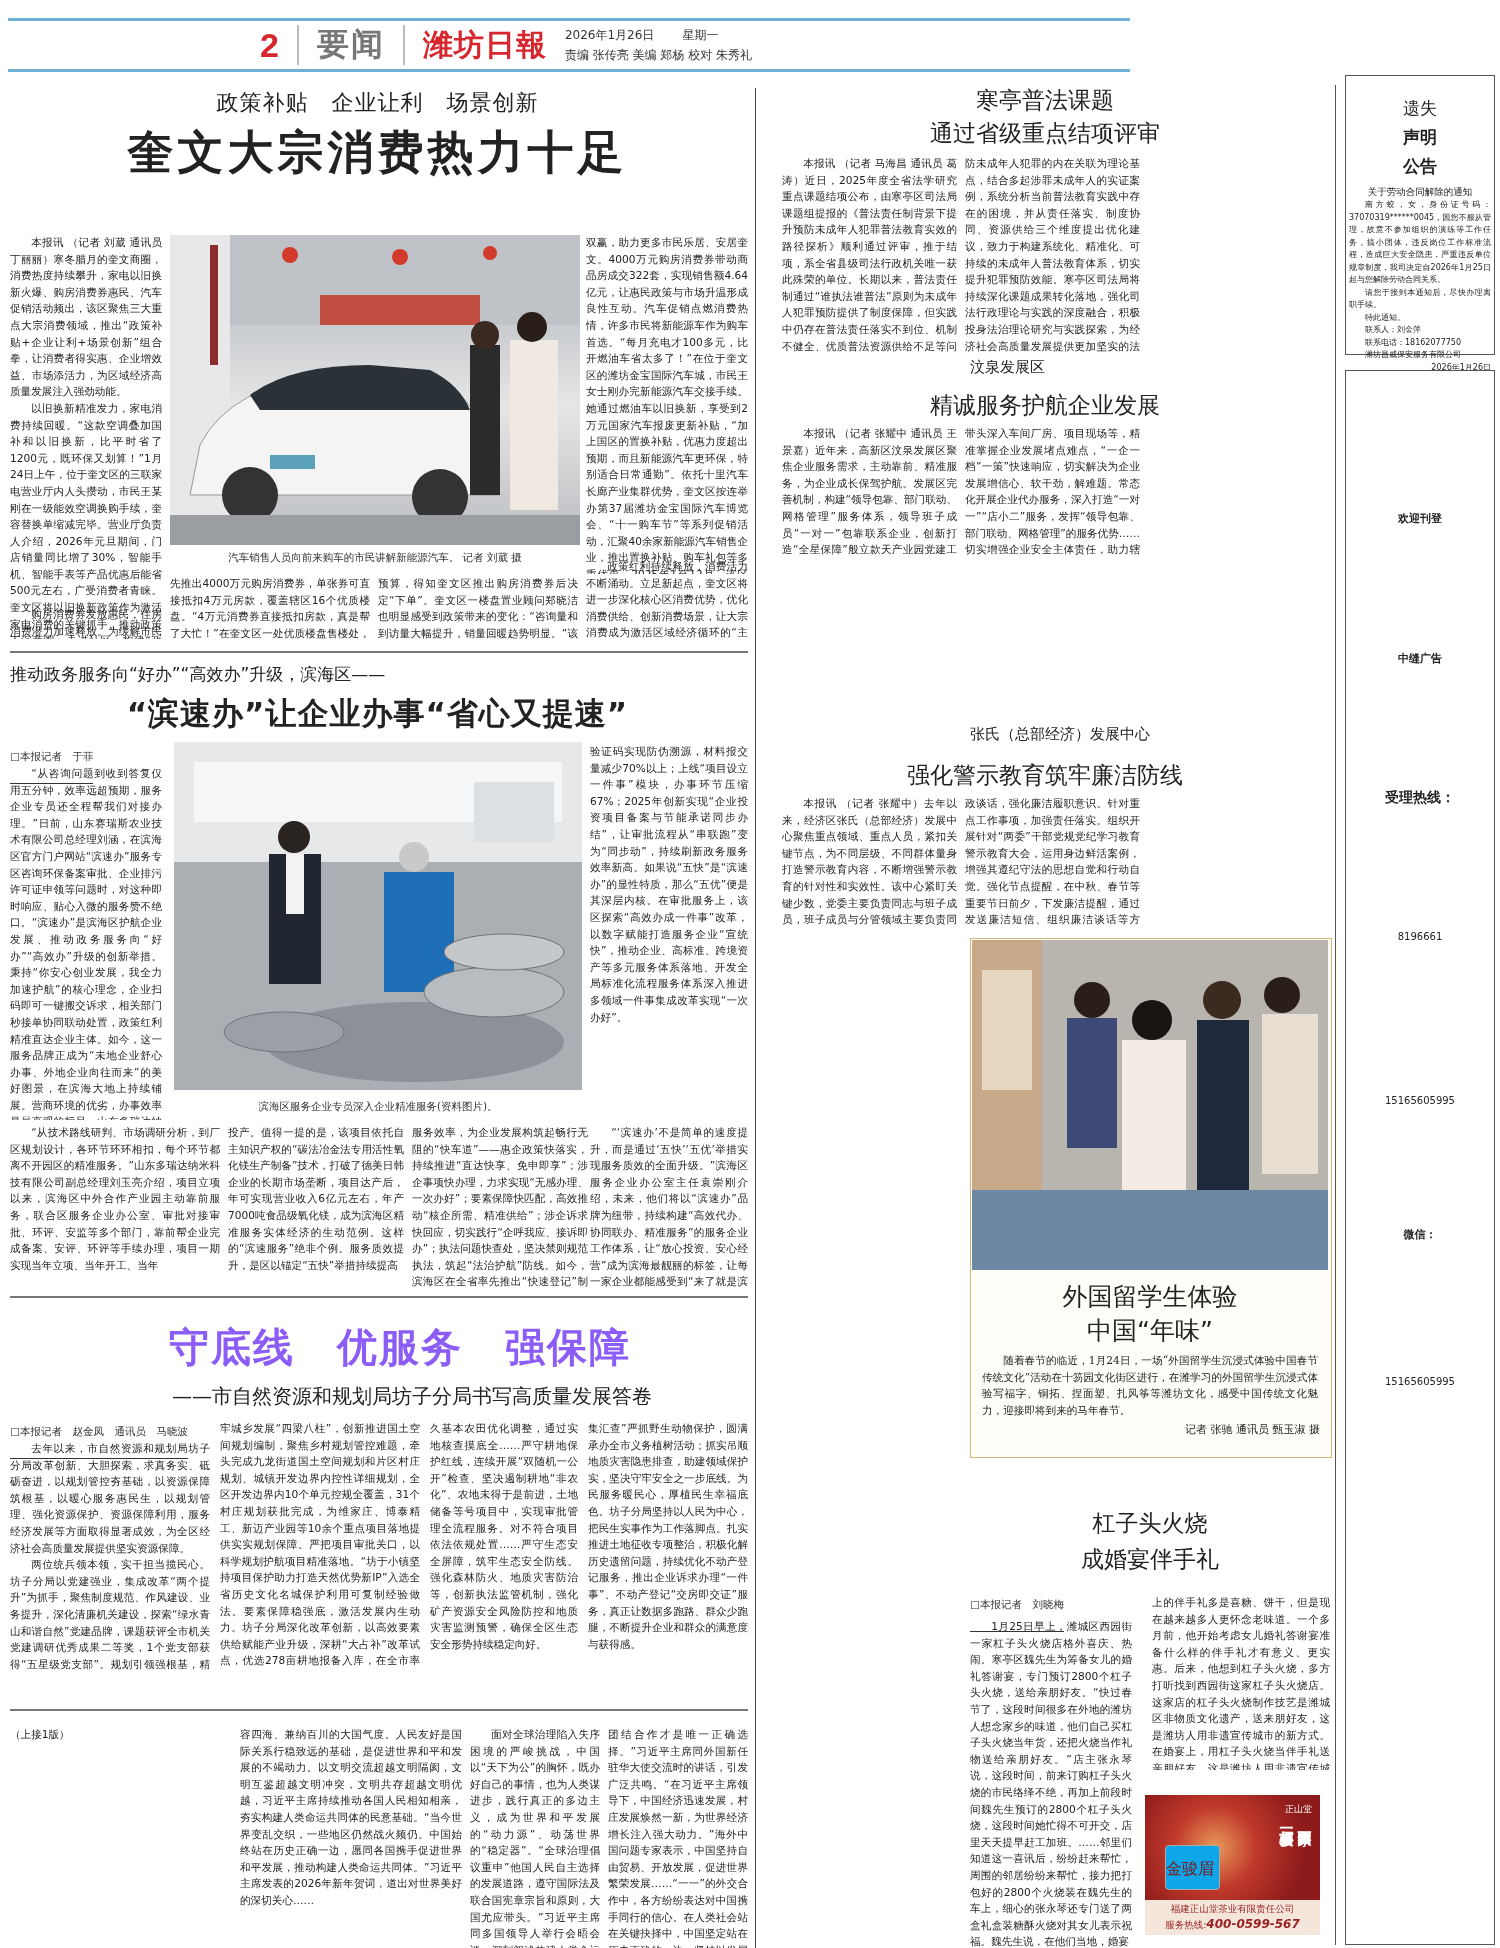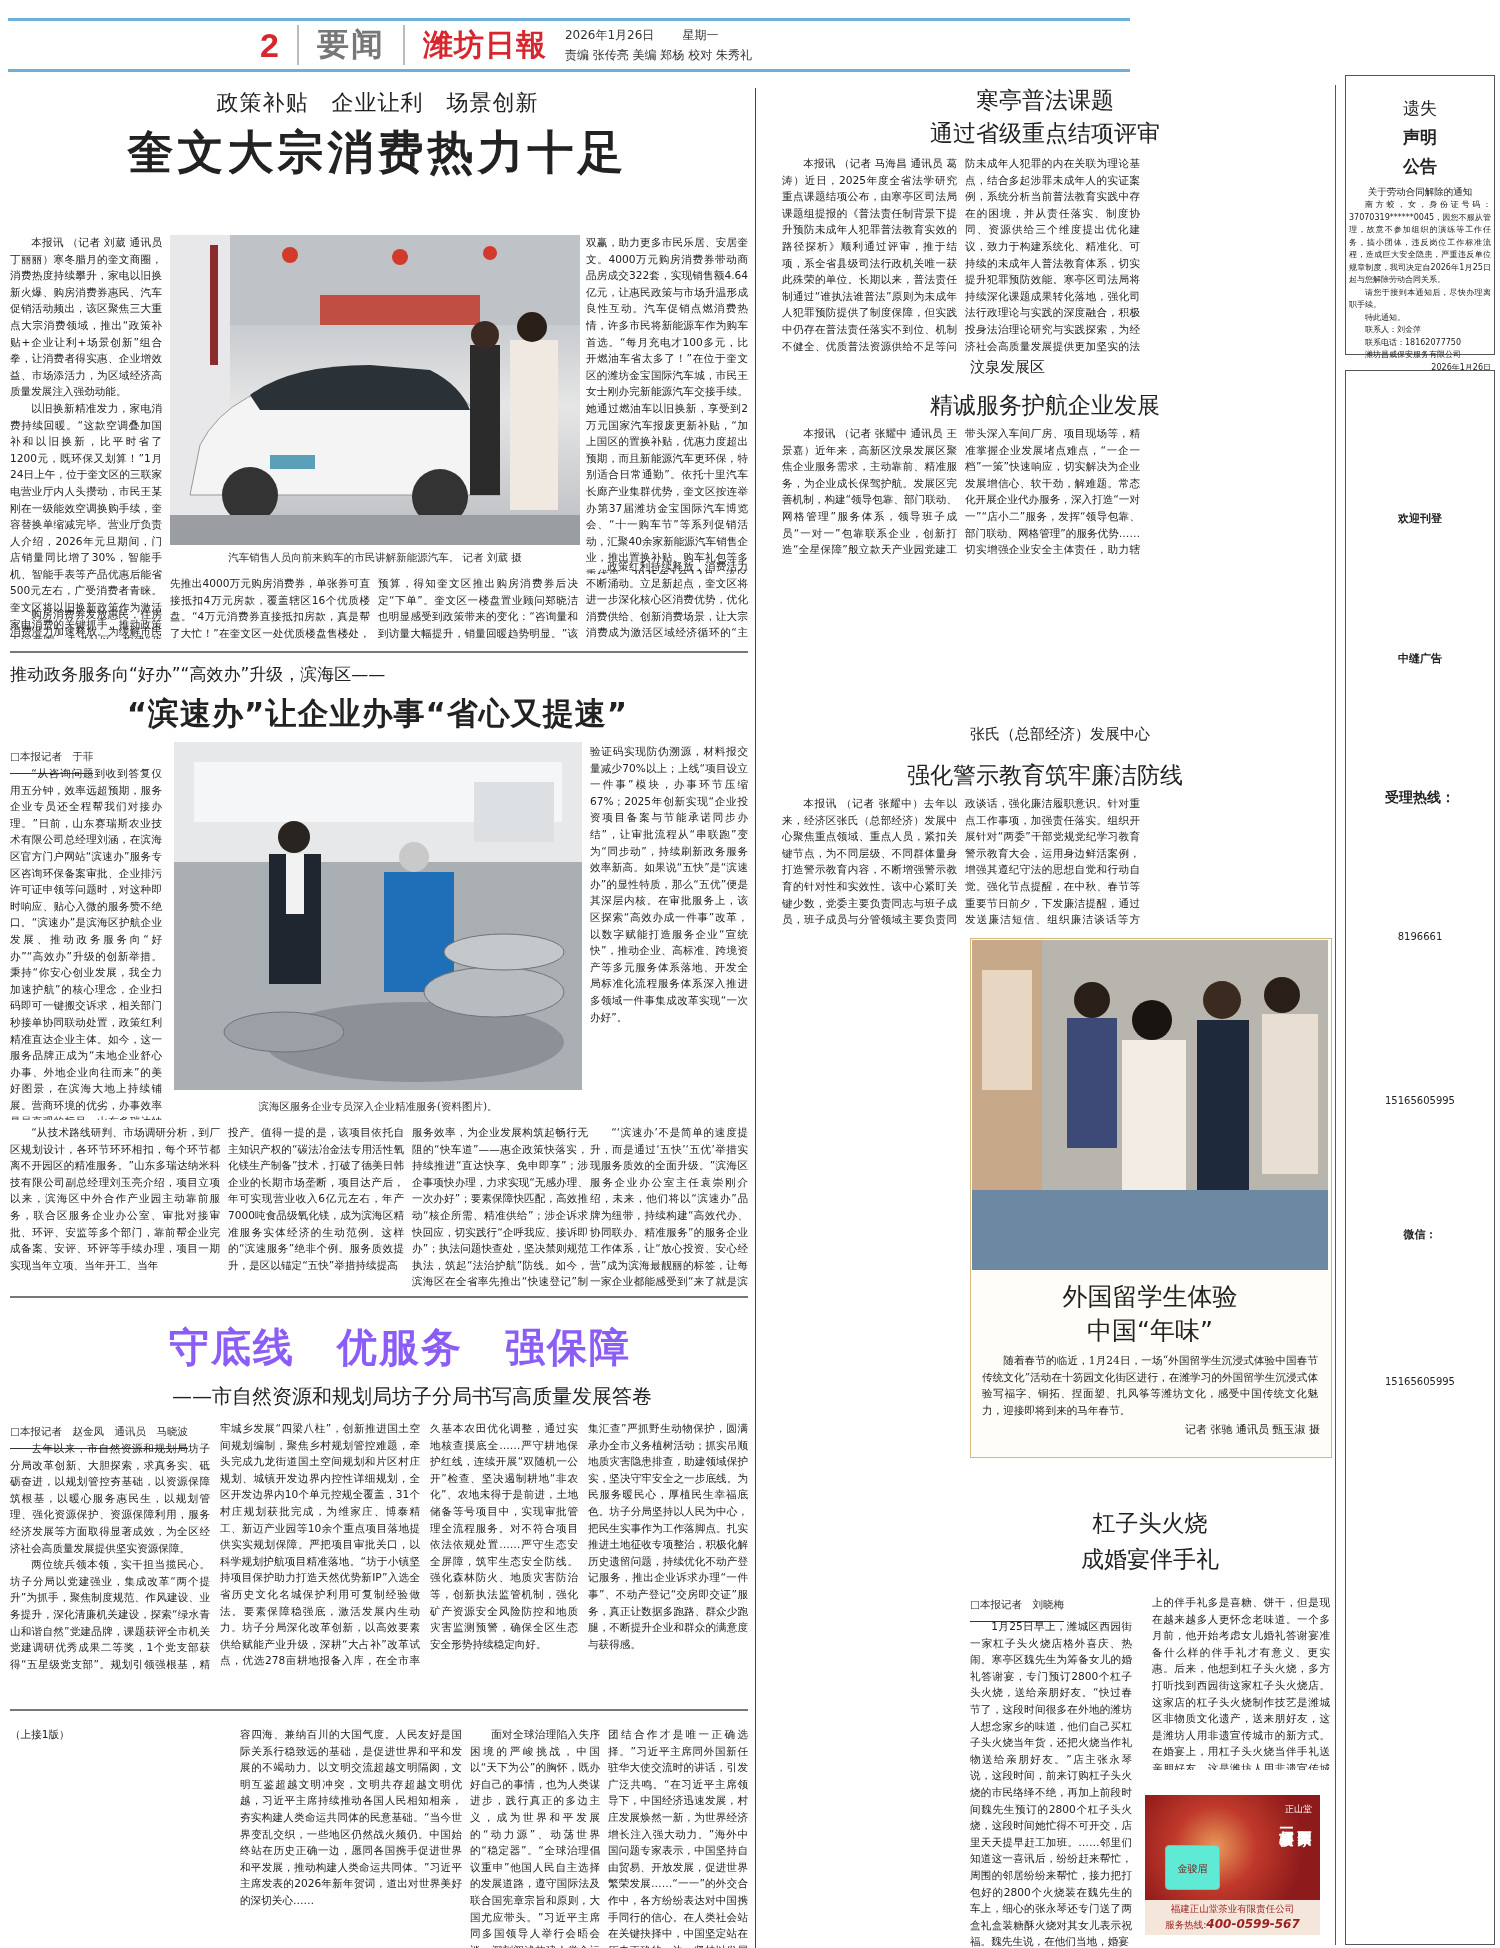--- a/index.html
+++ b/index.html
@@ -14,21 +14,21 @@
 .hdr-meta{font-size:12px;color:#333;line-height:20px}
 .vline{position:absolute;width:1px;background:#555}
 .hline{position:absolute;height:2px;background:#777}
 .t-serif{font-family:"DejaVu Serif","Liberation Serif",serif}
 .t-sans{font-family:"DejaVu Sans","Liberation Sans",sans-serif}
 .center{text-align:center}
 .body-text{font-size:10.6px;line-height:16.6px;color:#222;text-align:justify;overflow:hidden}
 .body-text p{text-indent:2em}
 .photo{position:absolute;overflow:hidden}
 .caption{font-size:10.5px;color:#333;text-align:center}
-.byline{font-size:10.5px;color:#333;border-bottom:1px solid #333;display:inline-block;padding-bottom:9px}
+.byline{font-size:10.5px;color:#333;border-bottom:1px solid #333;display:inline-block;padding-bottom:19px}
 .box{position:absolute;border:1px solid #555;background:#fff}
 .ad{position:absolute;overflow:hidden}
 </style>
 </head>
 <body>
 
 <div class="rule" style="left:8px;top:18px;width:1122px"></div>
 <div class="rule" style="left:8px;top:69px;width:1122px"></div>
 
 <div class="abs" style="left:260px;top:22px;height:46px;display:flex;align-items:center;gap:18px">
@@ -230,21 +230,21 @@
 <div class="abs" style="left:970px;top:1593px"><span class="byline">□本报记者　刘晓梅</span></div>
 <div class="abs body-text" style="left:970px;top:1618px;width:162px;height:330px">
   <p>1月25日早上，潍城区西园街一家杠子头火烧店格外喜庆、热闹。寒亭区魏先生为筹备女儿的婚礼答谢宴，专门预订2800个杠子头火烧，送给亲朋好友。“快过春节了，这段时间很多在外地的潍坊人想念家乡的味道，他们自己买杠子头火烧当年货，还把火烧当作礼物送给亲朋好友。”店主张永琴说，这段时间，前来订购杠子头火烧的市民络绎不绝，再加上前段时间魏先生预订的2800个杠子头火烧，这段时间她忙得不可开交，店里天天提早赶工加班。……邻里们知道这一喜讯后，纷纷赶来帮忙，周围的邻居纷纷来帮忙，接力把打包好的2800个火烧装在魏先生的车上，细心的张永琴还专门送了两盒礼盒装糖酥火烧对其女儿表示祝福。魏先生说，在他们当地，婚宴</p>
 </div>
 <div class="abs body-text" style="left:1152px;top:1594px;width:178px;height:176px">
   <p style="text-indent:0">上的伴手礼多是喜糖、饼干，但是现在越来越多人更怀念老味道。一个多月前，他开始考虑女儿婚礼答谢宴准备什么样的伴手礼才有意义、更实惠。后来，他想到杠子头火烧，多方打听找到西园街这家杠子头火烧店。这家店的杠子头火烧制作技艺是潍城区非物质文化遗产，送来朋好友，这是潍坊人用非遗宣传城市的新方式。在婚宴上，用杠子头火烧当伴手礼送亲朋好友，这是潍坊人用非遗宣传城市的新方式。</p>
 </div>
 
 <div class="ad" style="left:1145px;top:1795px;width:175px;height:140px;background:#f4e6da">
   <div style="position:absolute;left:0;top:0;width:175px;height:105px;background:radial-gradient(circle at 40% 50%,#e89a5a 0%,#c0392b 35%,#8e1b1b 75%)"></div>
-  <div style="position:absolute;left:20px;top:50px;width:55px;height:45px;background:#5eead4;border-radius:4px;border:1px solid #aaa;text-align:center;font-size:10px;line-height:45px;color:#7b1a1a">金骏眉</div>
+  <div style="position:absolute;left:20px;top:50px;width:55px;height:45px;background:#0ea5e9;border-radius:4px;border:1px solid #aaa;text-align:left;font-size:16px;line-height:45px;color:#7b1a1a">金骏眉</div>
   <div style="position:absolute;right:8px;top:8px;font-size:9px;color:#fff">正山堂</div>
   <div style="position:absolute;right:24px;top:25px;writing-mode:vertical-rl;font-size:14px;font-weight:bold;color:#fff;font-family:'DejaVu Serif',serif">一杯骏眉茶</div>
   <div style="position:absolute;right:6px;top:25px;writing-mode:vertical-rl;font-size:14px;font-weight:bold;color:#fff;font-family:'DejaVu Serif',serif">万家团圆年</div>
   <div style="position:absolute;left:0;top:108px;width:175px;text-align:center;font-size:9.5px;color:#9b2222">福建正山堂茶业有限责任公司</div>
   <div style="position:absolute;left:0;top:122px;width:175px;text-align:center;font-size:9.5px;color:#9b2222"><span>服务热线:</span><b style="font-size:12px;font-style:italic">400-0599-567</b></div>
 </div>
 
 <div class="box" style="left:1345px;top:75px;width:150px;height:280px;padding:4px 3px">
   <div class="center t-sans" style="font-size:17px;font-weight:normal;margin-top:17px">遗失</div>
   <div class="center t-sans" style="font-size:17px;font-weight:bold;margin-top:6px">声明</div>

